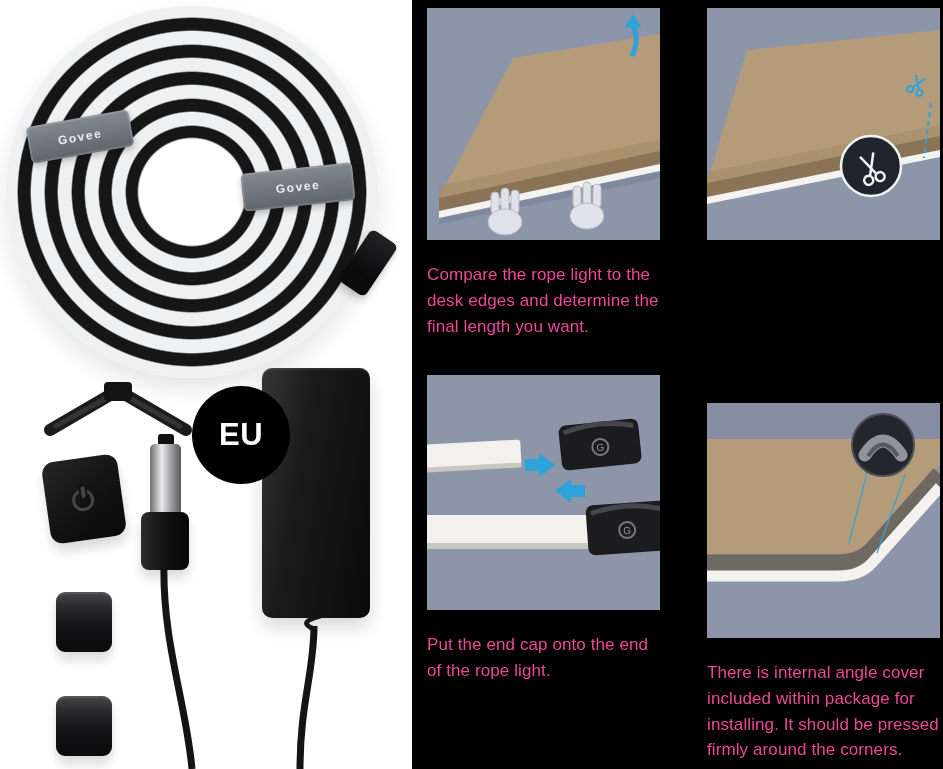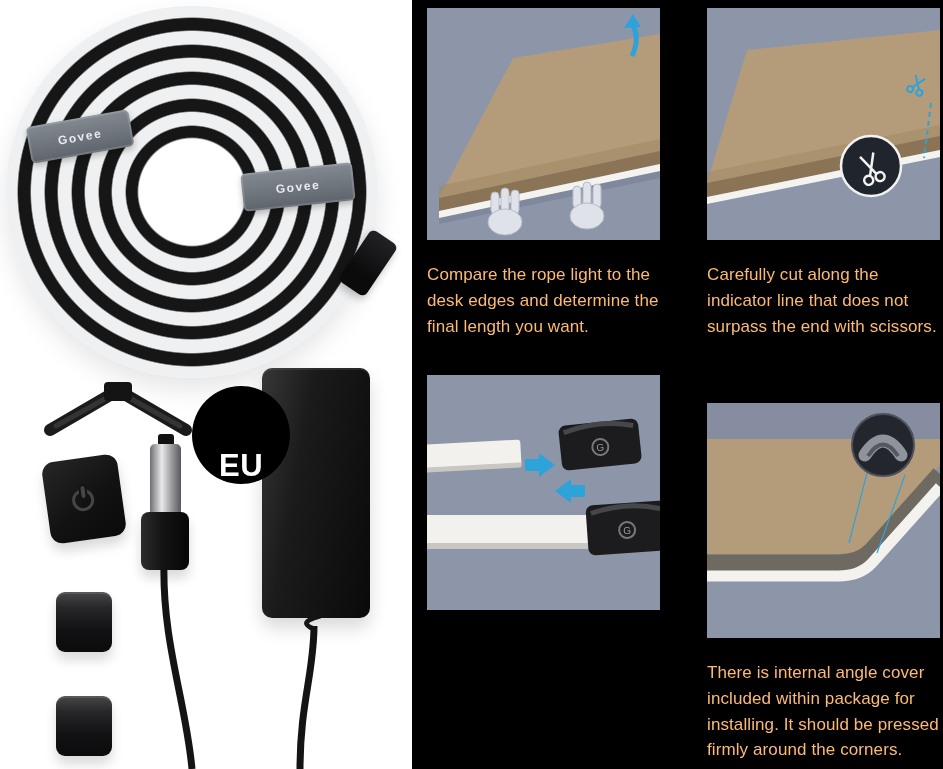--- a/index.html
+++ b/index.html
@@ -36,21 +36,21 @@
   .left-overlay { position: absolute; left: 0; top: 0; width: 412px; height: 769px; z-index: 2; pointer-events: none; }
 
   .adapter {
     position: absolute; left: 262px; top: 368px; width: 108px; height: 250px; border-radius: 10px;
     background: linear-gradient(100deg, #373737 0%, #1b1b1b 35%, #0a0a0a 100%);
     box-shadow: inset 0 2px 0 rgba(255,255,255,.08), 0 10px 18px rgba(0,0,0,.15);
     z-index: 3;
   }
   .eu-badge {
     position: absolute; left: 192px; top: 386px; width: 98px; height: 98px; border-radius: 50%;
-    background: #000; display: flex; align-items: flex-end; justify-content: center; z-index: 4;
+    background: #000; display: flex; align-items: center; justify-content: center; z-index: 4;
   }
   .eu-badge span { color: #fff; font-size: 31px; font-weight: bold; letter-spacing: .5px; }
 
   .dc-tip { position: absolute; left: 158px; top: 434px; width: 16px; height: 12px; border-radius: 3px; background: #111; z-index: 3; }
   .dc-barrel {
     position: absolute; left: 150px; top: 444px; width: 31px; height: 72px; border-radius: 5px;
     background: linear-gradient(90deg, #6f6f72 0%, #e9e9ec 38%, #9a9a9e 70%, #58585c 100%);
     z-index: 3;
   }
   .dc-base {
@@ -81,21 +81,21 @@
   .right { position: absolute; left: 412px; top: 0; width: 531px; height: 769px; background: #000; }
   .step { position: absolute; width: 233px; }
   .step1 { left: 15px; top: 8px; }
   .step2 { left: 295px; top: 8px; }
   .step3 { left: 15px; top: 375px; }
   .step4 { left: 295px; top: 375px; margin-top: 28px; }
   .illus { width: 233px; overflow: hidden; }
   .illus svg { display: block; }
   .caption {
     margin-top: 22px; width: 233px;
-    color: #fdba74; font-size: 17px; line-height: 1.52; letter-spacing: .1px;
+    color: #ec4899; font-size: 17px; line-height: 1.52; letter-spacing: .1px;
   }
 </style>
 </head>
 <body>
 
 <div class="page">
 
   <section class="left">
 
     <div class="coil">
@@ -194,21 +194,20 @@
           <g>
             <circle cx="164" cy="158" r="30" fill="#20242d" stroke="#f2f2f2" stroke-width="2.5"></circle>
             <g transform="translate(164,160) rotate(-18)" stroke="#f2f2f2" stroke-width="2.5" fill="none">
               <circle cx="-6" cy="11" r="4.5"></circle>
               <circle cx="6" cy="11" r="4.5"></circle>
               <path d="M-3.5,7.5 L7,-14 M3.5,7.5 L-7,-14"></path>
             </g>
           </g>
         </svg>
       </div>
-      <p class="caption">Carefully cut along the indicator line that does not surpass the end with scissors.</p>
     </div>
 
     <div class="step step3">
       <div class="illus">
         <svg width="233" height="235" viewBox="0 0 233 235">
           <rect width="233" height="235" fill="#8d95a9"></rect>
           <g transform="rotate(-3 46 82)">
             <rect x="-10" y="67" width="104" height="27" rx="3" fill="#f2f1ee"></rect>
             <rect x="-10" y="90" width="104" height="5" rx="2" fill="#c9c7c2"></rect>
           </g>
@@ -225,20 +224,21 @@
             <rect x="-10" y="168" width="186" height="6" rx="2" fill="#c9c7c2"></rect>
           </g>
           <g transform="rotate(-4 200 153)">
             <rect x="160" y="128" width="80" height="50" rx="7" fill="#1c1c1e"></rect>
             <path d="M165,136 q36,-10 70,0" stroke="#47474b" stroke-width="5" fill="none"></path>
             <circle cx="200" cy="155" r="8" fill="none" stroke="#77777c" stroke-width="2"></circle>
             <text x="200" y="159" font-size="10" fill="#9a9aa0" text-anchor="middle">G</text>
           </g>
         </svg>
       </div>
+      <p class="caption">Put the end cap onto the end of the rope light.</p>
     </div>
 
     <div class="step step4">
       <div class="illus">
         <svg width="233" height="235" viewBox="0 0 233 235">
           <rect width="233" height="235" fill="#8d95a9"></rect>
           <rect width="233" height="36" fill="#868da0"></rect>
           <path d="M0,36 H233 V62 L165,138 Q152,151 131,151 H0 Z" fill="#b49c7a"></path>
           <path d="M0,151 H131 Q153,151 165,138 L233,62" transform="translate(0,9)" stroke="#6f6a61" stroke-width="17" fill="none"></path>
           <path d="M0,151 H131 Q153,151 165,138 L233,62" transform="translate(0,22)" stroke="#f4f2ee" stroke-width="11" fill="none"></path>

